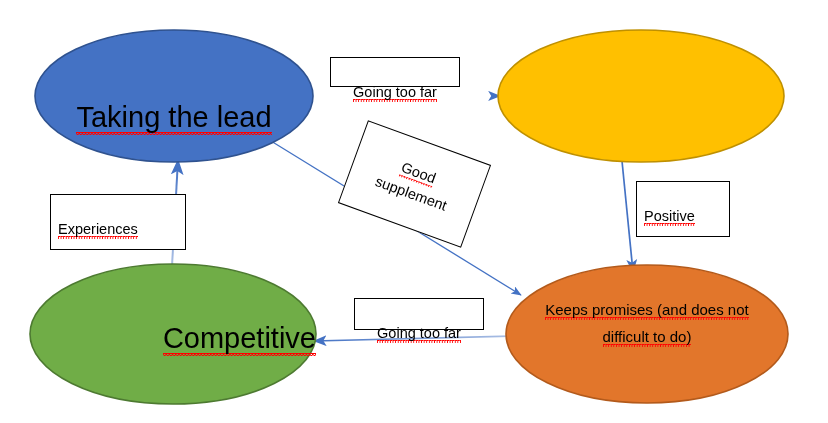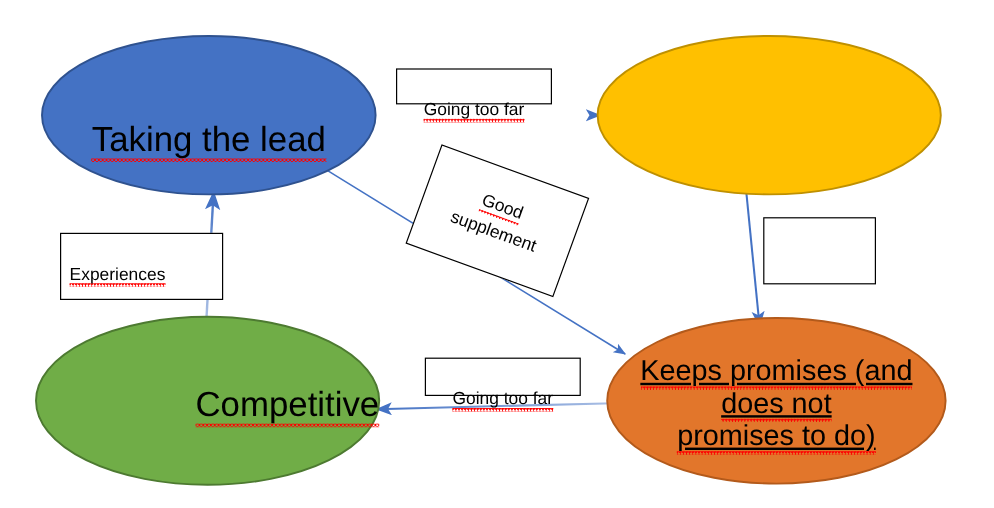--- a/index.html
+++ b/index.html
@@ -114,37 +114,38 @@
     <span class="sq">Taking the lead</span>
   </div>
 
 
   <div style="position:absolute; left:30px; top:322px; width:286px; text-align:right;
               font-size:29px; color:#000;">
     <span class="sq">Competitive</span>
   </div>
 
   <div style="position:absolute; left:512px; top:296px; width:270px; text-align:center;
-              font-size:24px; line-height:27px; color:#000;text-decoration:underline;">
+              font-size:15px; line-height:27px; color:#000;">
     <div><span class="sq sq-sm">Keeps promises (and does not</span></div>
-    <div><span class="sq sq-sm">promises to do)</span></div>
+    <div><span class="sq sq-sm">difficult to do)</span></div>
   </div>
 
   <div class="edge-box centered" style="left:330px; top:57px; width:130px; height:30px;">
     <span class="sq sq-sm">Going too far</span>
   </div>
 
   <div class="edge-box centered" style="left:349px; top:140px; width:131px; height:88px;
               transform: rotate(20deg); transform-origin: 50% 50%;
               display:flex; flex-direction:column; align-items:center; justify-content:center;">
     <div><span class="sq sq-sm">Good</span></div>
     <div><span>supplement</span></div>
   </div>
 
   <div class="edge-box lefted" style="left:636px; top:181px; width:94px; height:56px;">
+    <div><span class="sq sq-sm">Positive</span></div>
   </div>
 
   <div class="edge-box centered" style="left:354px; top:298px; width:130px; height:32px;">
     <span class="sq sq-sm">Going too far</span>
   </div>
 
   <div class="edge-box lefted" style="left:50px; top:194px; width:136px; height:56px;">
     <div><span class="sq sq-sm">Experiences</span></div>
   </div>
 

